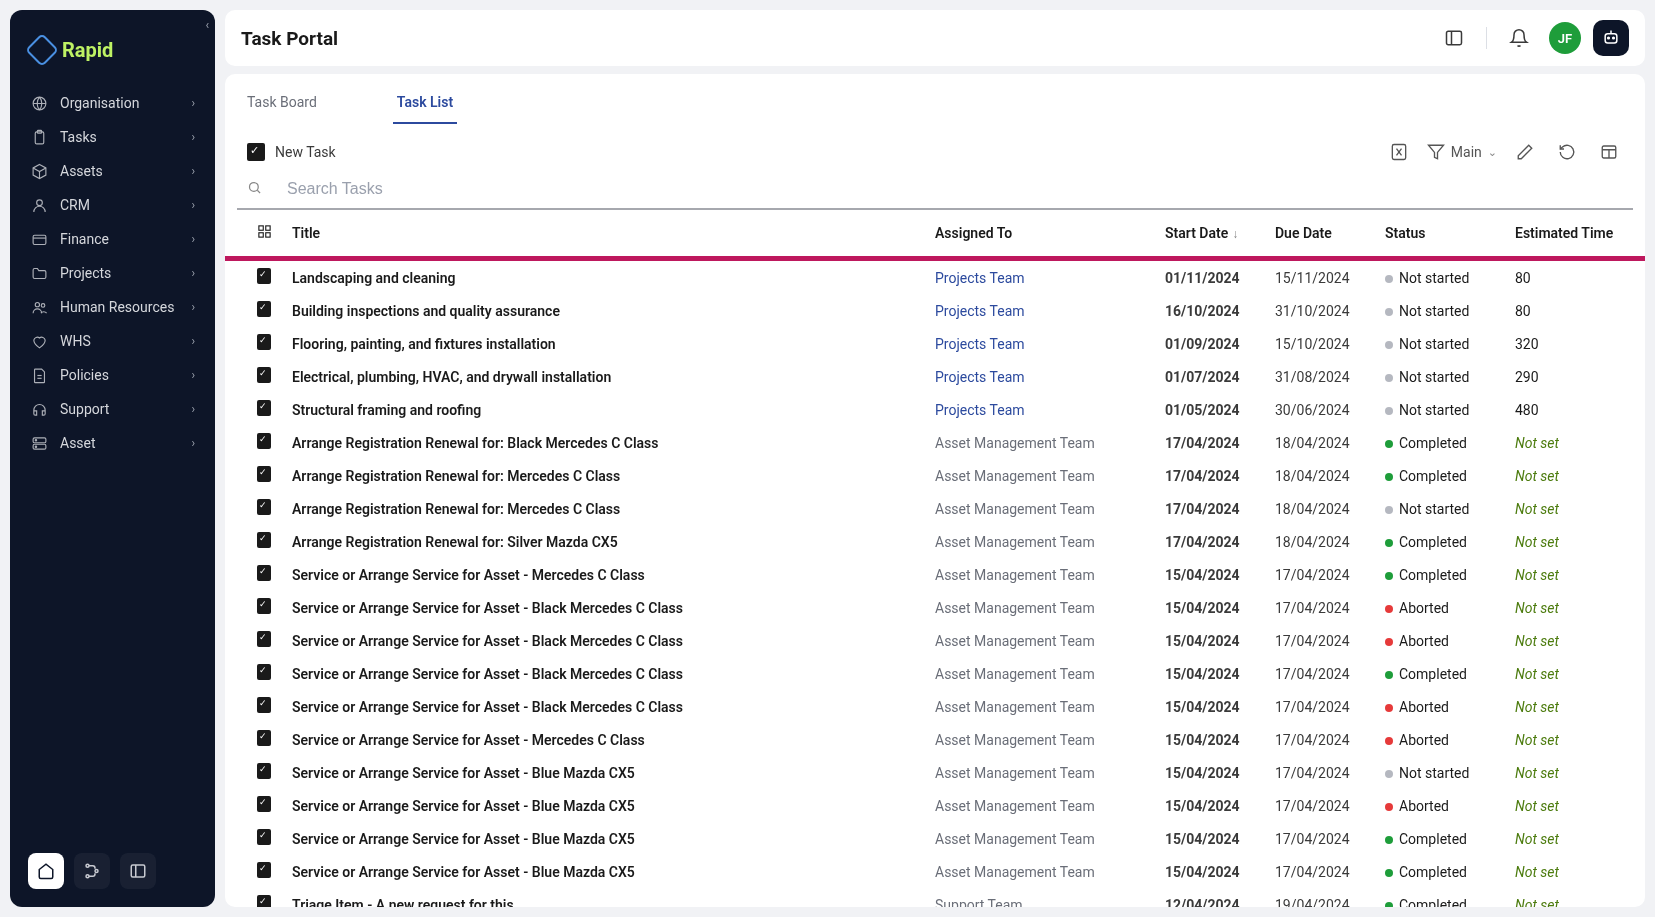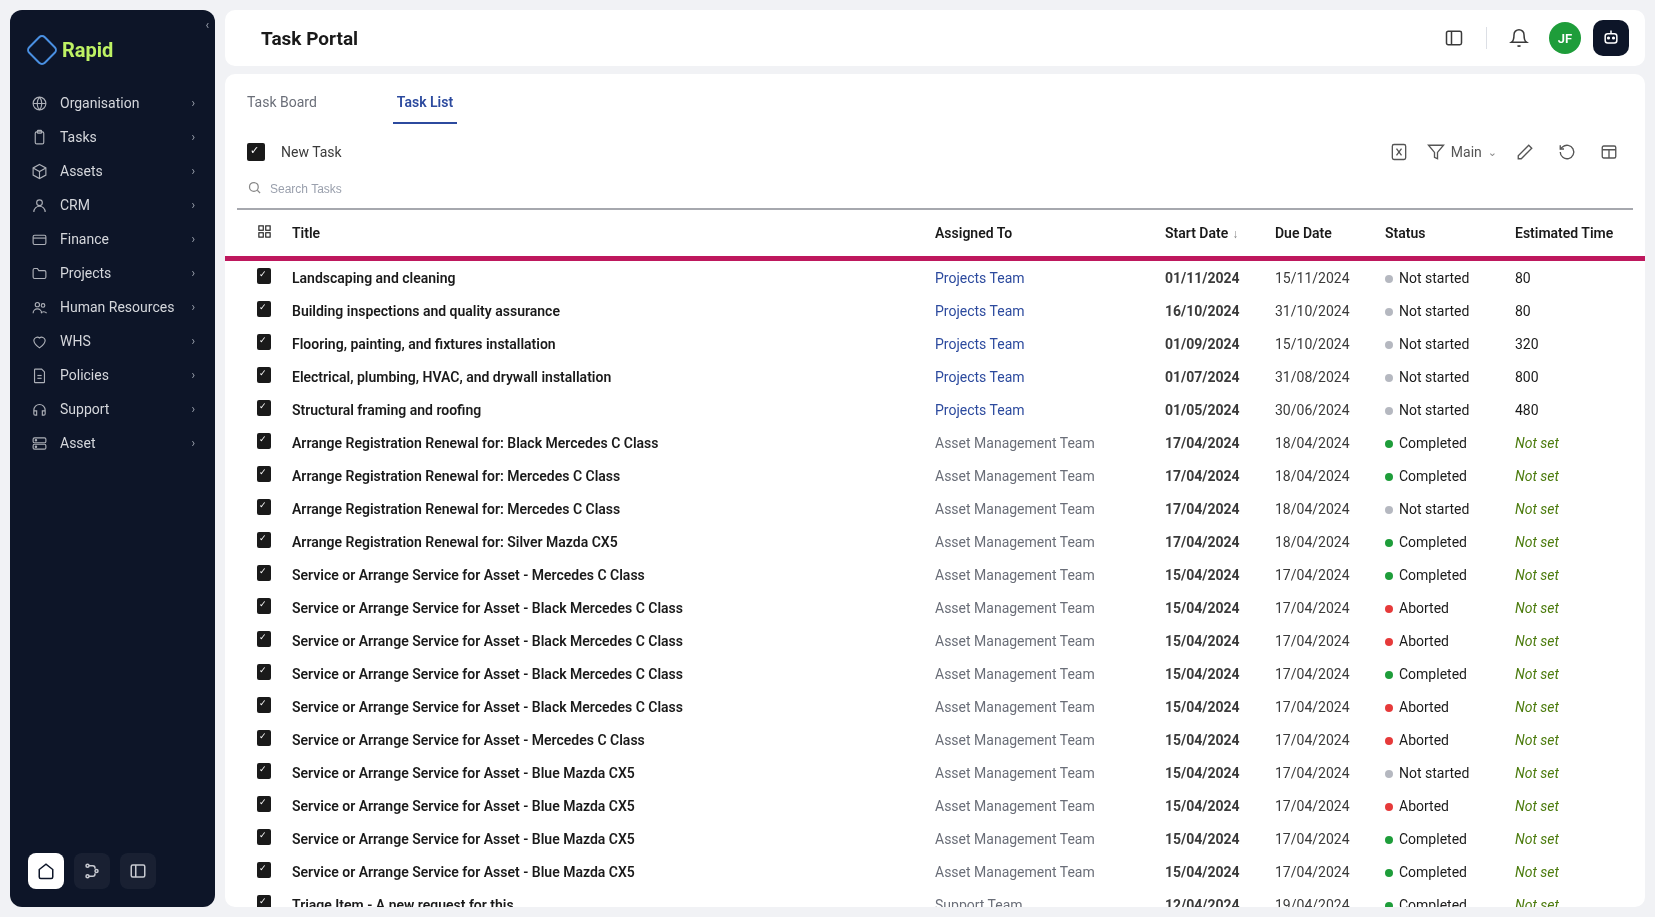--- a/index.html
+++ b/index.html
@@ -91,21 +91,21 @@
 }
 .topbar {
   background: #fff;
   border-radius: 10px;
   display: flex;
   align-items: center;
   padding: 10px 16px;
   gap: 12px;
   margin-left: 10px;
 }
-.topbar-title { font-size: 19px; font-weight: 700; flex: 1; margin-left: 20px; }
+.topbar-title { font-size: 19px; font-weight: 700; flex: 1; }
 .topbar-icon {
   width: 36px; height: 36px;
   display: flex; align-items: center; justify-content: center;
   border-radius: 8px;
   cursor: pointer;
   color: #3a3a3a;
 }
 .avatar {
   width: 32px; height: 32px;
   background: #1e9d3a;
@@ -148,21 +148,21 @@
   border-bottom: 2px solid #2c4a9e;
   margin-left: 48px;
 }
 .toolbar {
   display: flex;
   align-items: center;
   padding: 14px 22px 6px;
   gap: 14px;
 }
 .new-task {
-  display: flex; align-items: center; gap: 16px;
+  display: flex; align-items: center; gap: 10px;
   cursor: pointer;
   color: #3a3a3a;
 }
 .new-task-icon {
   width: 18px; height: 18px;
   background: #1a1a1a;
   border-radius: 2px;
   position: relative;
 }
 .new-task-icon::after {
@@ -180,21 +180,21 @@
   display: flex; align-items: center; gap: 6px;
   cursor: pointer; color: #555;
 }
 .search-bar {
   display: flex; align-items: center; gap: 8px;
   padding: 8px 22px 10px;
 }
 .search-icon { color: #888; font-size:14px; }
 .search-input {
   border: none; outline: none; flex: 1;
-  font-size: 12px; color: #0f172a;
+  font-size: 16px; color: #0f172a; margin-left: 17px;
 }
 .search-input::placeholder { color: #9aa0ad; }
 .divider { height:2px; background:#6a6e78; opacity:0.6; margin:0 12px; }
 .table-wrap { flex:1; overflow-y:auto; position:relative; }
 .table { width: 100%; border-collapse: collapse; }
 .table th {
   text-align: left;
   font-weight: 600;
   font-size: 14px;
   color: #1a1a1a;
@@ -517,21 +517,21 @@
     <td class="col-status"><span class="status-dot dot-grey"></span>Not started</td>
     <td class="col-est"><span>320</span></td>
             </tr>
             <tr>
     <td class="col-icon"><span class="row-icon"></span></td>
     <td class="title-cell">Electrical, plumbing, HVAC, and drywall installation</td>
     <td class="col-assigned"><span class="assigned-link">Projects Team</span></td>
     <td class="col-start date-cell">01/07/2024</td>
     <td class="col-due date-cell">31/08/2024</td>
     <td class="col-status"><span class="status-dot dot-grey"></span>Not started</td>
-    <td class="col-est"><span>800</span></td>
+    <td class="col-est"><span>290</span></td>
             </tr>
             <tr>
     <td class="col-icon"><span class="row-icon"></span></td>
     <td class="title-cell">Structural framing and roofing</td>
     <td class="col-assigned"><span class="assigned-link">Projects Team</span></td>
     <td class="col-start date-cell">01/05/2024</td>
     <td class="col-due date-cell">30/06/2024</td>
     <td class="col-status"><span class="status-dot dot-grey"></span>Not started</td>
     <td class="col-est"><span>480</span></td>
             </tr>

